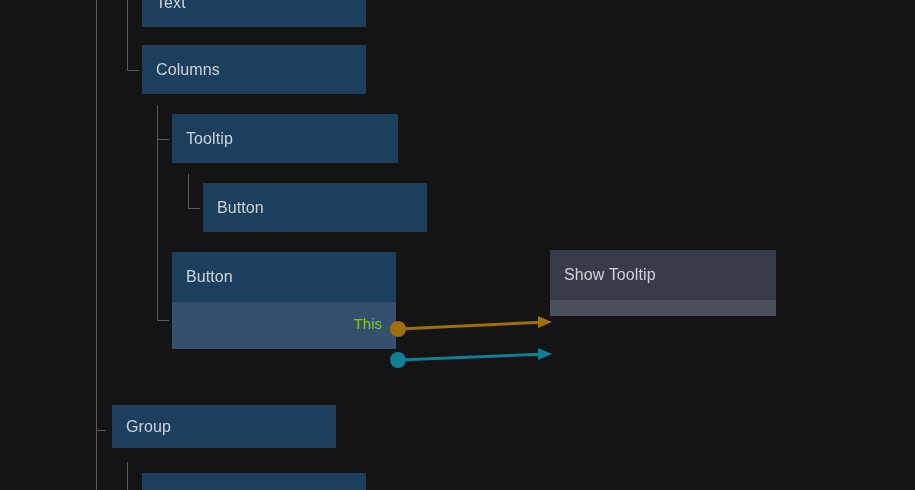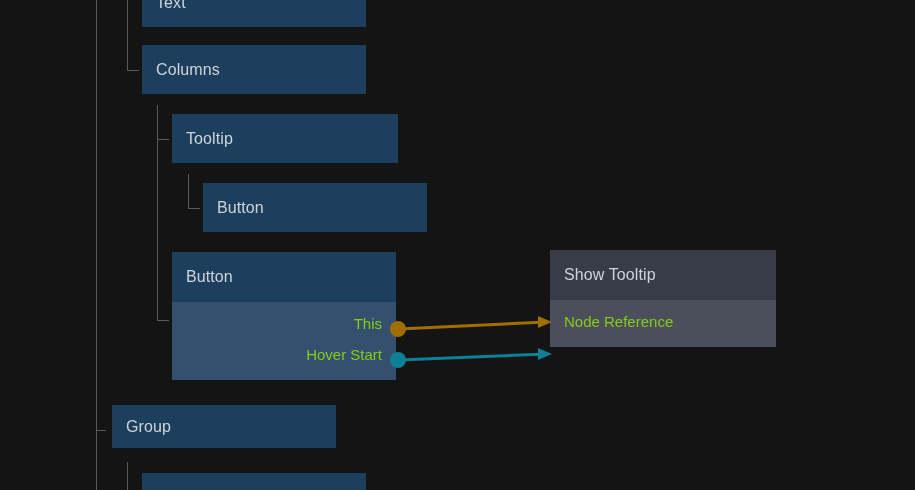--- a/index.html
+++ b/index.html
@@ -124,34 +124,28 @@
   </div>
 
   <div class="node blue" style="left:172px; top:252px; width:224px;">
     <div style="height:50px;">
       <div class="node-header">Button</div>
     </div>
     <div class="node-body">
       <div class="port-row out">
         <span>This</span>
       </div>
-      <div class="port-row out">
-        <span>Hover Start</span>
-      </div>
     </div>
   </div>
 
   <div class="node gray" style="left:550px; top:250px; width:226px;">
     <div style="height:50px;">
       <div class="node-header">Show Tooltip</div>
     </div>
     <div class="node-body">
-      <div class="port-row in">
-        <span>Node Reference</span>
-      </div>
     </div>
   </div>
 
   <svg id="wires" viewBox="0 0 915 490" xmlns="http://www.w3.org/2000/svg">
 
     <line x1="399" y1="329" x2="546" y2="322" stroke="#a06f00" stroke-width="3"></line>
     <polygon points="552,322 538,316 538,328" fill="#a06f00"></polygon>
     <circle cx="398" cy="329" r="8" fill="#a06f00"></circle>
 
     <line x1="399" y1="360" x2="546" y2="354" stroke="#0d7f96" stroke-width="3"></line>

